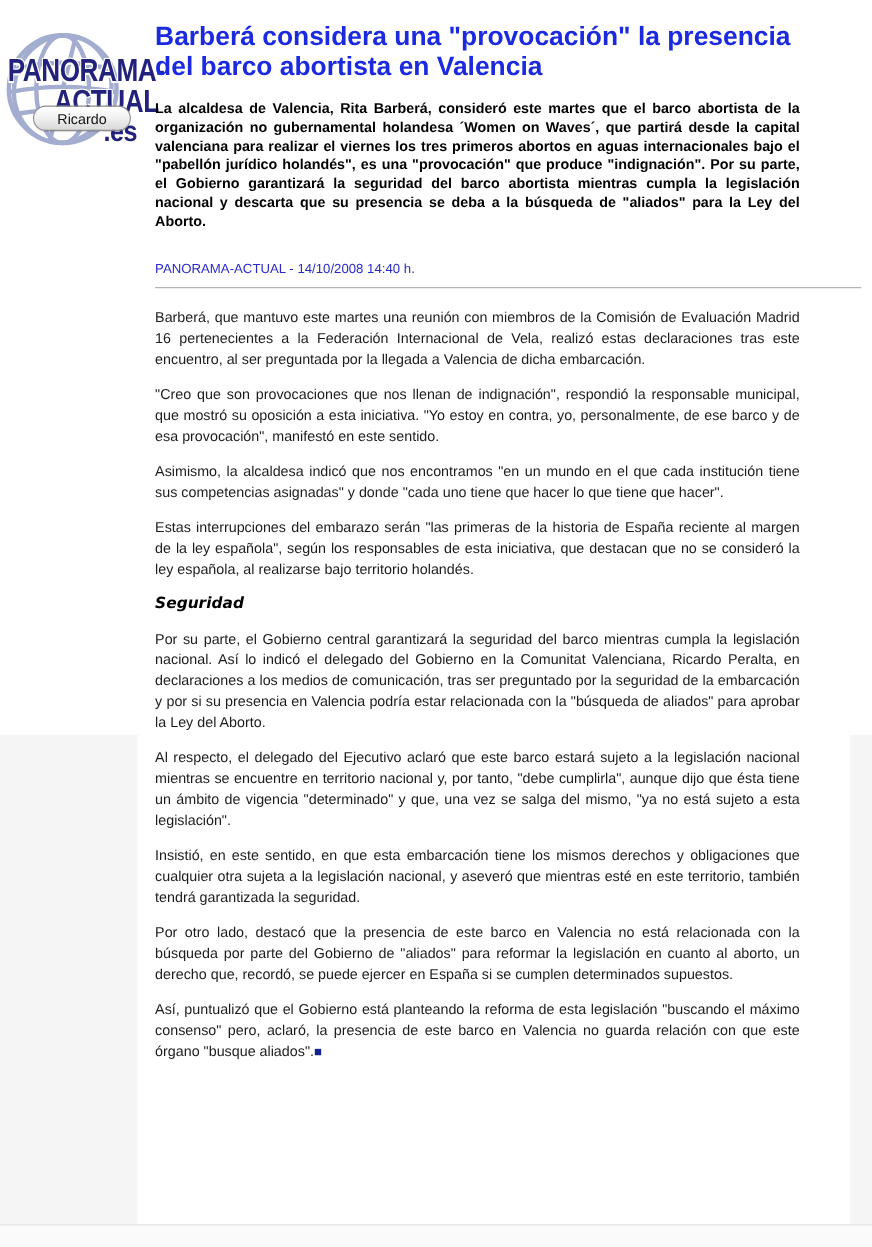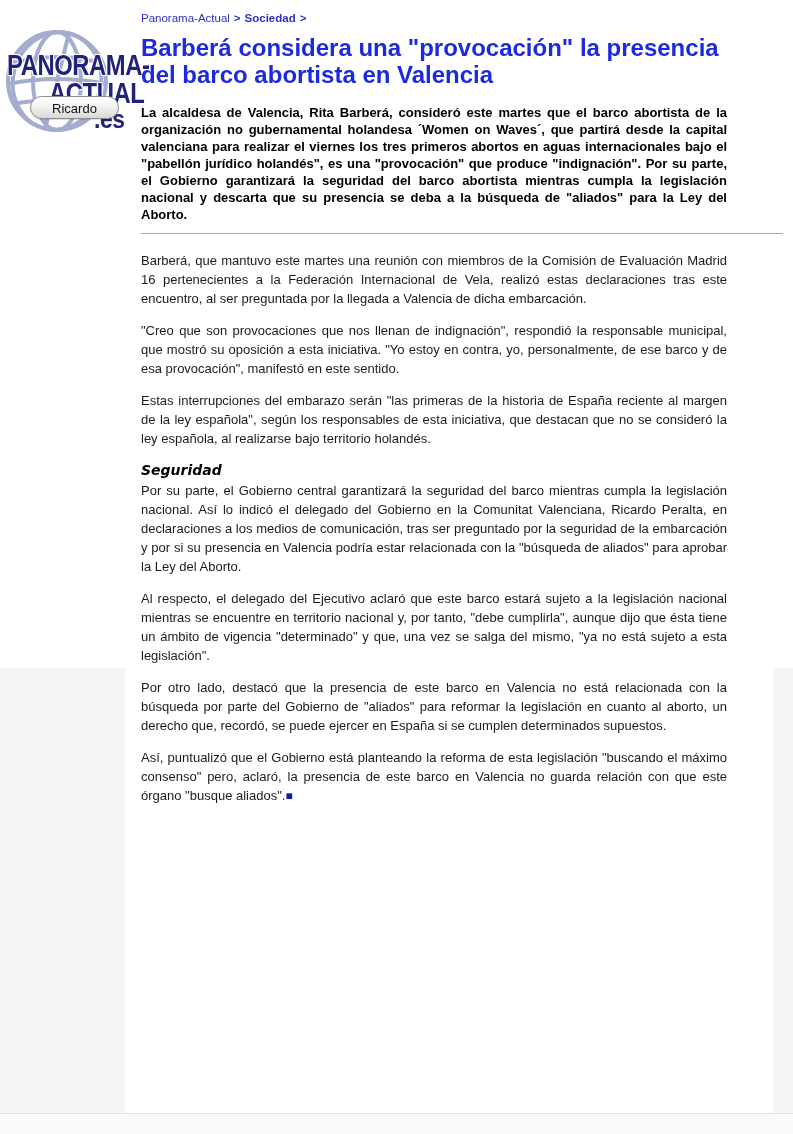--- a/index.html
+++ b/index.html
@@ -60,21 +60,21 @@
   }
   .byline{margin:28px 0 0 0;font-size:12px;color:#2a2acb;}
   hr.rule{border:none;border-top:1px solid #ababab;width:642px;margin:10px 0 0 0;}
 
   .body-text p{
     margin:0 0 13px 0;font-size:13px;line-height:19px;color:#1b1b1b;
     font-family:Liberation Sans, sans-serif;text-align:justify;
   }
   .body-text{margin-top:17px;}
   h2.section{
-    margin:2px 0 2px 0;font-size:14px;line-height:18px;
+    margin:2px 0 13px 0;font-size:14px;line-height:18px;
     font-weight:bold;font-style:italic;color:#000;
     font-family:"DejaVu Sans",sans-serif;
   }
   .endmark{color:#16228f;font-size:12px;font-style:normal;}
 </style>
 </head>
 <body>
 
 <div class="page">
 
@@ -98,39 +98,39 @@
     </span>
     <span class="l1">PANORAMA-</span>
     <span class="l2">ACTUAL</span>
     <span class="l3">.es</span>
   </div>
 
   <button class="imprimir">Ricardo</button>
 
   <div class="main">
 
-    <div class="breadcrumb">
-      <span class="root">Panorama-Actual</span><span class="sep">&gt;</span><span class="section">Sociedad</span><span class="sep section">&gt;</span>
-    </div>
 
     <h1 class="headline">Barberá considera una "provocación" la presencia del barco abortista en Valencia</h1>
 
 
     <p class="lead">La alcaldesa de Valencia, Rita Barberá, consideró este martes que el barco abortista de la organización no gubernamental holandesa ´Women on Waves´, que partirá desde la capital valenciana para realizar el viernes los tres primeros abortos en aguas internacionales bajo el "pabellón jurídico holandés", es una "provocación" que produce "indignación". Por su parte, el Gobierno garantizará la seguridad del barco abortista mientras cumpla la legislación nacional y descarta que su presencia se deba a la búsqueda de "aliados" para la Ley del Aborto.</p>
 
+    <div class="byline">PANORAMA-ACTUAL - 14/10/2008 14:40 h.</div>
 
     <hr class="rule">
 
     <div class="body-text">
       <p>Barberá, que mantuvo este martes una reunión con miembros de la Comisión de Evaluación Madrid 16 pertenecientes a la Federación Internacional de Vela, realizó estas declaraciones tras este encuentro, al ser preguntada por la llegada a Valencia de dicha embarcación.</p>
       <p>"Creo que son provocaciones que nos llenan de indignación", respondió la responsable municipal, que mostró su oposición a esta iniciativa. "Yo estoy en contra, yo, personalmente, de ese barco y de esa provocación", manifestó en este sentido.</p>
+      <p>Asimismo, la alcaldesa indicó que nos encontramos "en un mundo en el que cada institución tiene sus competencias asignadas" y donde "cada uno tiene que hacer lo que tiene que hacer".</p>
       <p>Estas interrupciones del embarazo serán "las primeras de la historia de España reciente al margen de la ley española", según los responsables de esta iniciativa, que destacan que no se consideró la ley española, al realizarse bajo territorio holandés.</p>
 
       <h2 class="section">Seguridad</h2>
 
       <p>Por su parte, el Gobierno central garantizará la seguridad del barco mientras cumpla la legislación nacional. Así lo indicó el delegado del Gobierno en la Comunitat Valenciana, Ricardo Peralta, en declaraciones a los medios de comunicación, tras ser preguntado por la seguridad de la embarcación y por si su presencia en Valencia podría estar relacionada con la "búsqueda de aliados" para aprobar la Ley del Aborto.</p>
       <p>Al respecto, el delegado del Ejecutivo aclaró que este barco estará sujeto a la legislación nacional mientras se encuentre en territorio nacional y, por tanto, "debe cumplirla", aunque dijo que ésta tiene un ámbito de vigencia "determinado" y que, una vez se salga del mismo, "ya no está sujeto a esta legislación".</p>
+      <p>Insistió, en este sentido, en que esta embarcación tiene los mismos derechos y obligaciones que cualquier otra sujeta a la legislación nacional, y aseveró que mientras esté en este territorio, también tendrá garantizada la seguridad.</p>
       <p>Por otro lado, destacó que la presencia de este barco en Valencia no está relacionada con la búsqueda por parte del Gobierno de "aliados" para reformar la legislación en cuanto al aborto, un derecho que, recordó, se puede ejercer en España si se cumplen determinados supuestos.</p>
       <p><span>Así, puntualizó que el Gobierno está planteando la reforma de esta legislación "buscando el máximo consenso" pero, aclaró, la presencia de este barco en Valencia no guarda relación con que este órgano "busque aliados".</span><span class="endmark">■</span></p>
     </div>
 
   </div>
 </div>
 
 </body></html>

